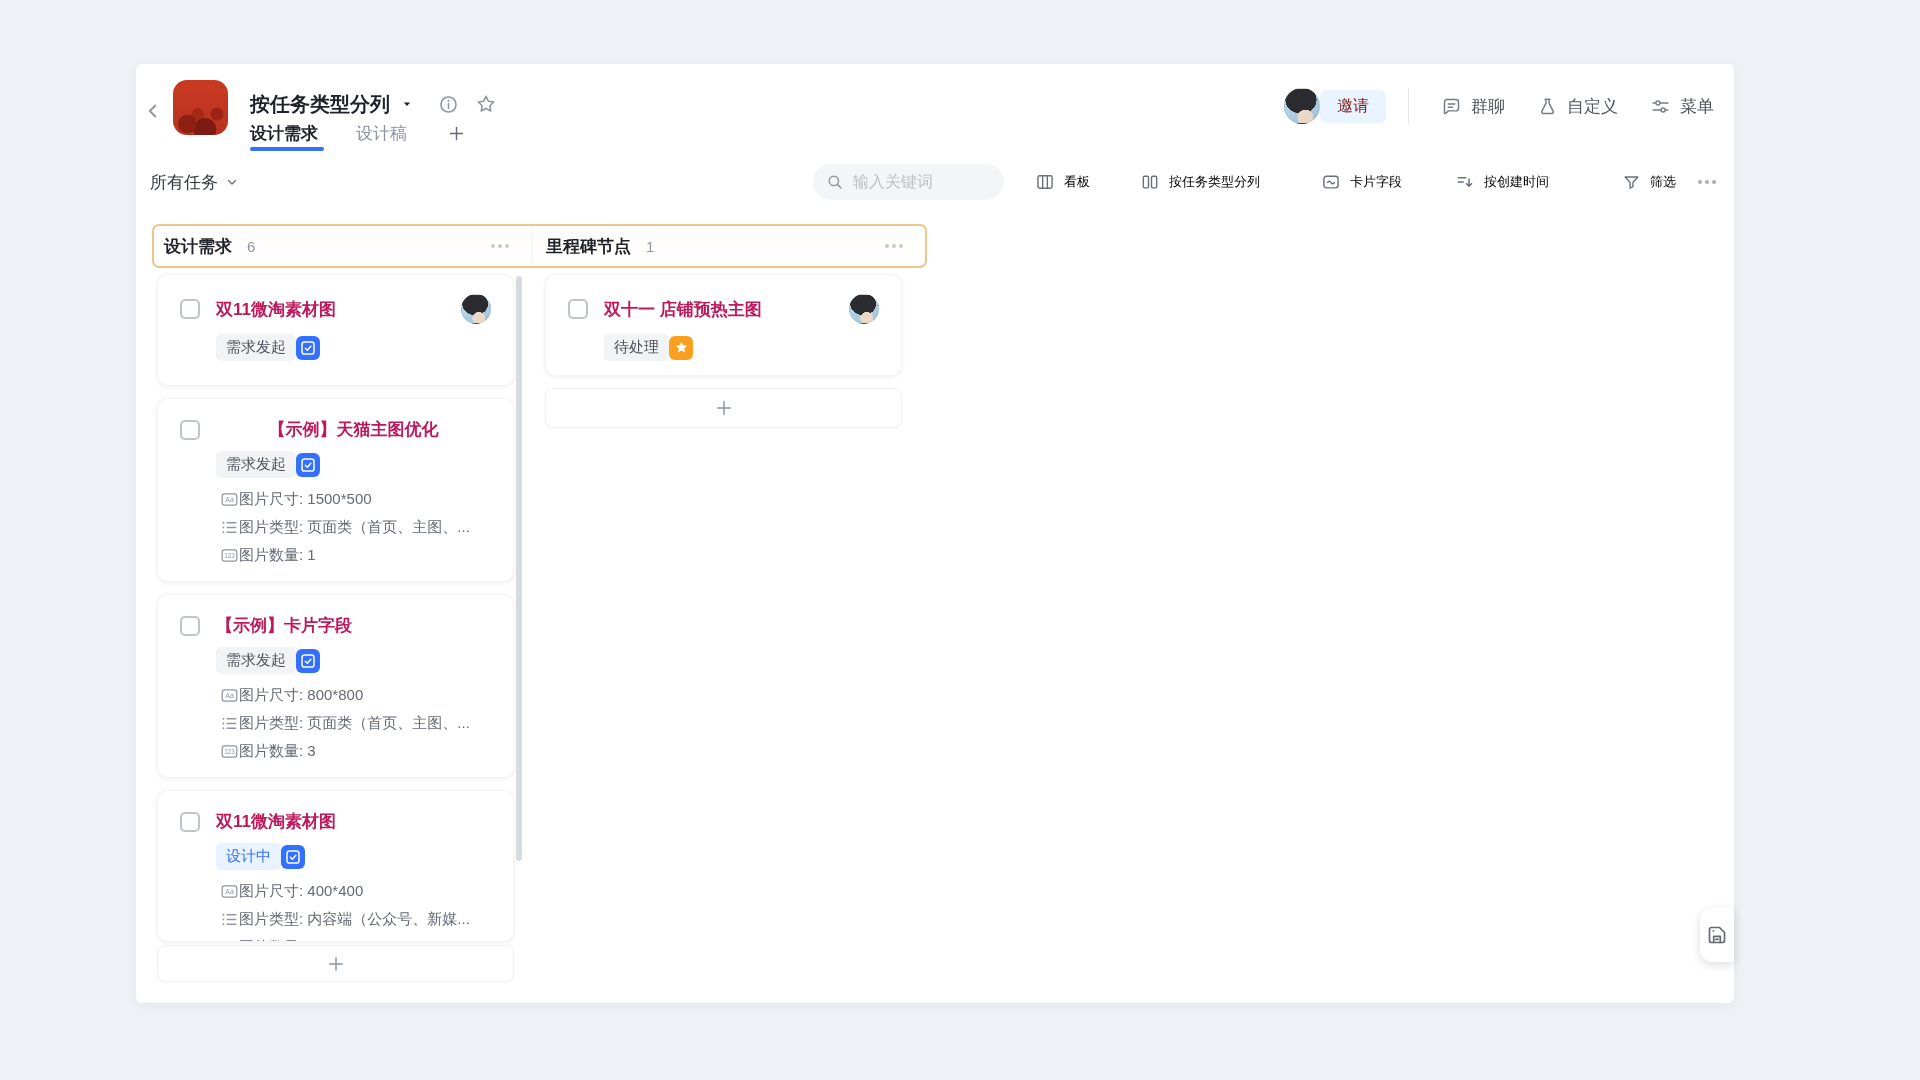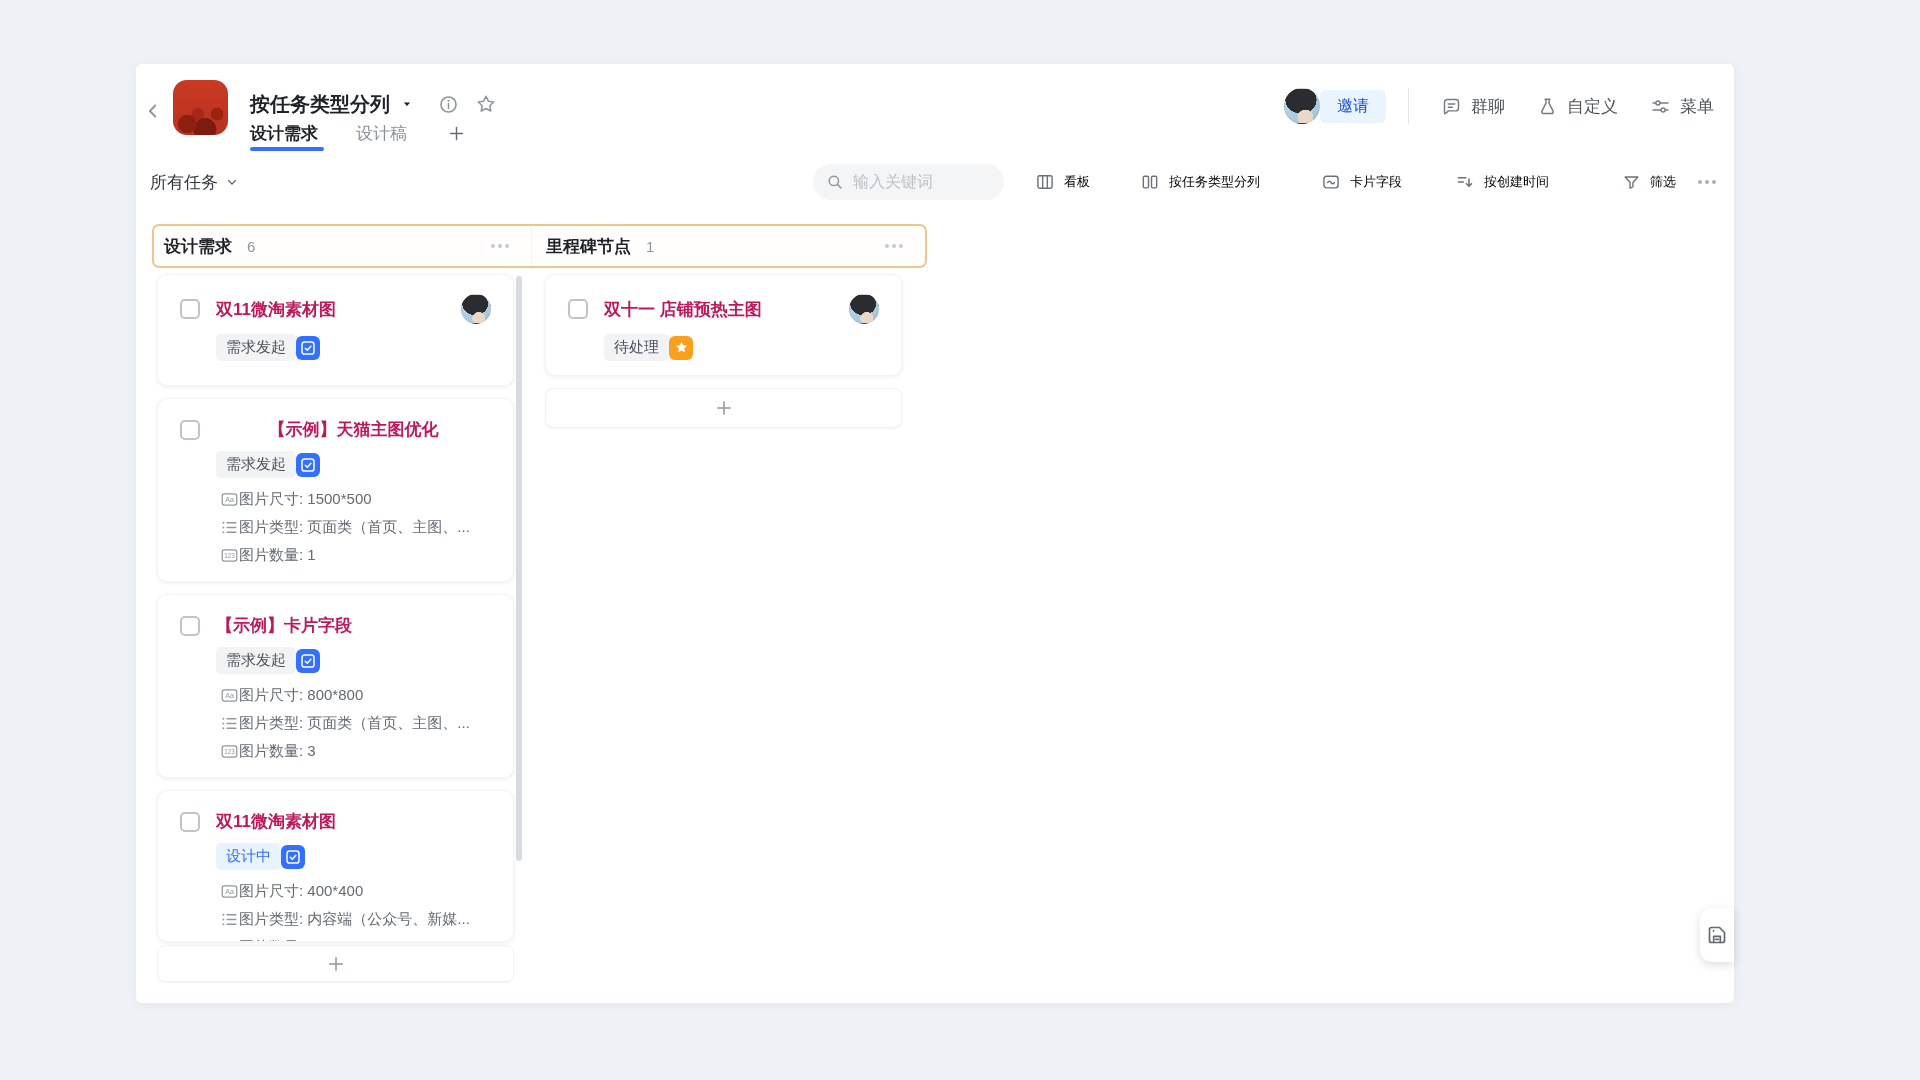--- a/index.html
+++ b/index.html
@@ -32,21 +32,21 @@
   .tab-underline { position:absolute; left:114px; top:83px; width:74px; height:4px;
     border-radius:2px; background:#3370ff; }
 
   .header-right { position:absolute; right:20px; top:22px; height:40px; display:flex; align-items:center; }
   .avatar { width:36px; height:36px; border-radius:50%; border:1px solid rgba(31,35,41,.08);
     background:
       radial-gradient(circle at 60% 84%, #ead9c8 0 22%, rgba(0,0,0,0) 23%),
       radial-gradient(ellipse 46% 40% at 47% 32%, #2b2c30 0 99%, rgba(0,0,0,0) 100%),
       linear-gradient(150deg,#c6deee,#9cc0d8); }
   .invite-btn { height:33px; padding:4px 17px; border-radius:6px;
-    background:#e9f4ff; color:#1d4ed8; font-size:16px; display:flex; align-items:center; cursor:pointer; }
+    background:#e9f4ff; color:#7f1d1d; font-size:16px; display:flex; align-items:center; cursor:pointer; }
   .hr-divider { width:1px; height:36px; background:#e3e5e8; margin-left:22px; }
   .hr-action { margin-left:32px; display:flex; align-items:center; gap:9px;
     color:#51565d; font-size:17px; cursor:pointer; }
   .hr-action svg { color:#767c84; }
 
   
   .scope { position:absolute; left:14px; top:100px; height:36px; display:flex; align-items:center;
     gap:7px; font-size:17px; color:#33383f; cursor:pointer; }
   .scope svg { color:#646a73; }
   .search-box { position:absolute; left:677px; top:100px; width:191px; height:36px; }

